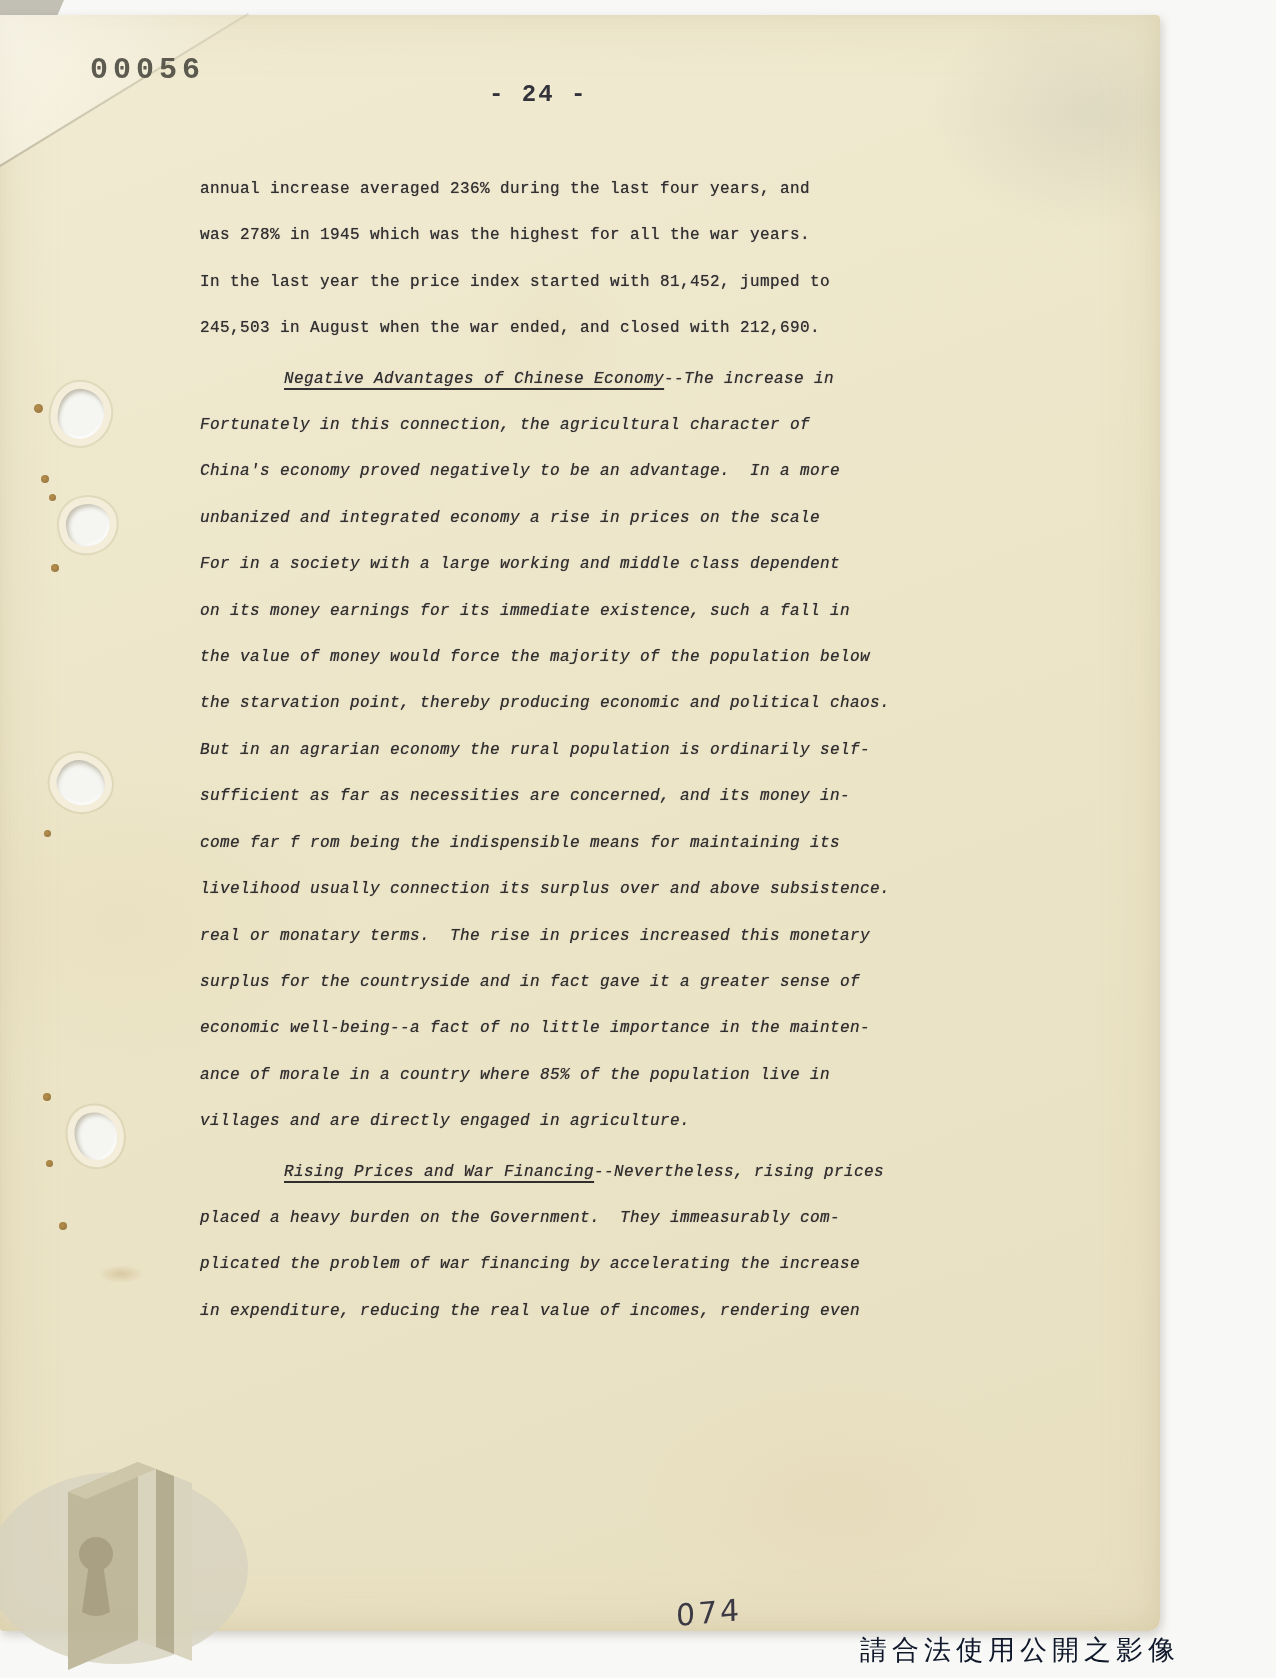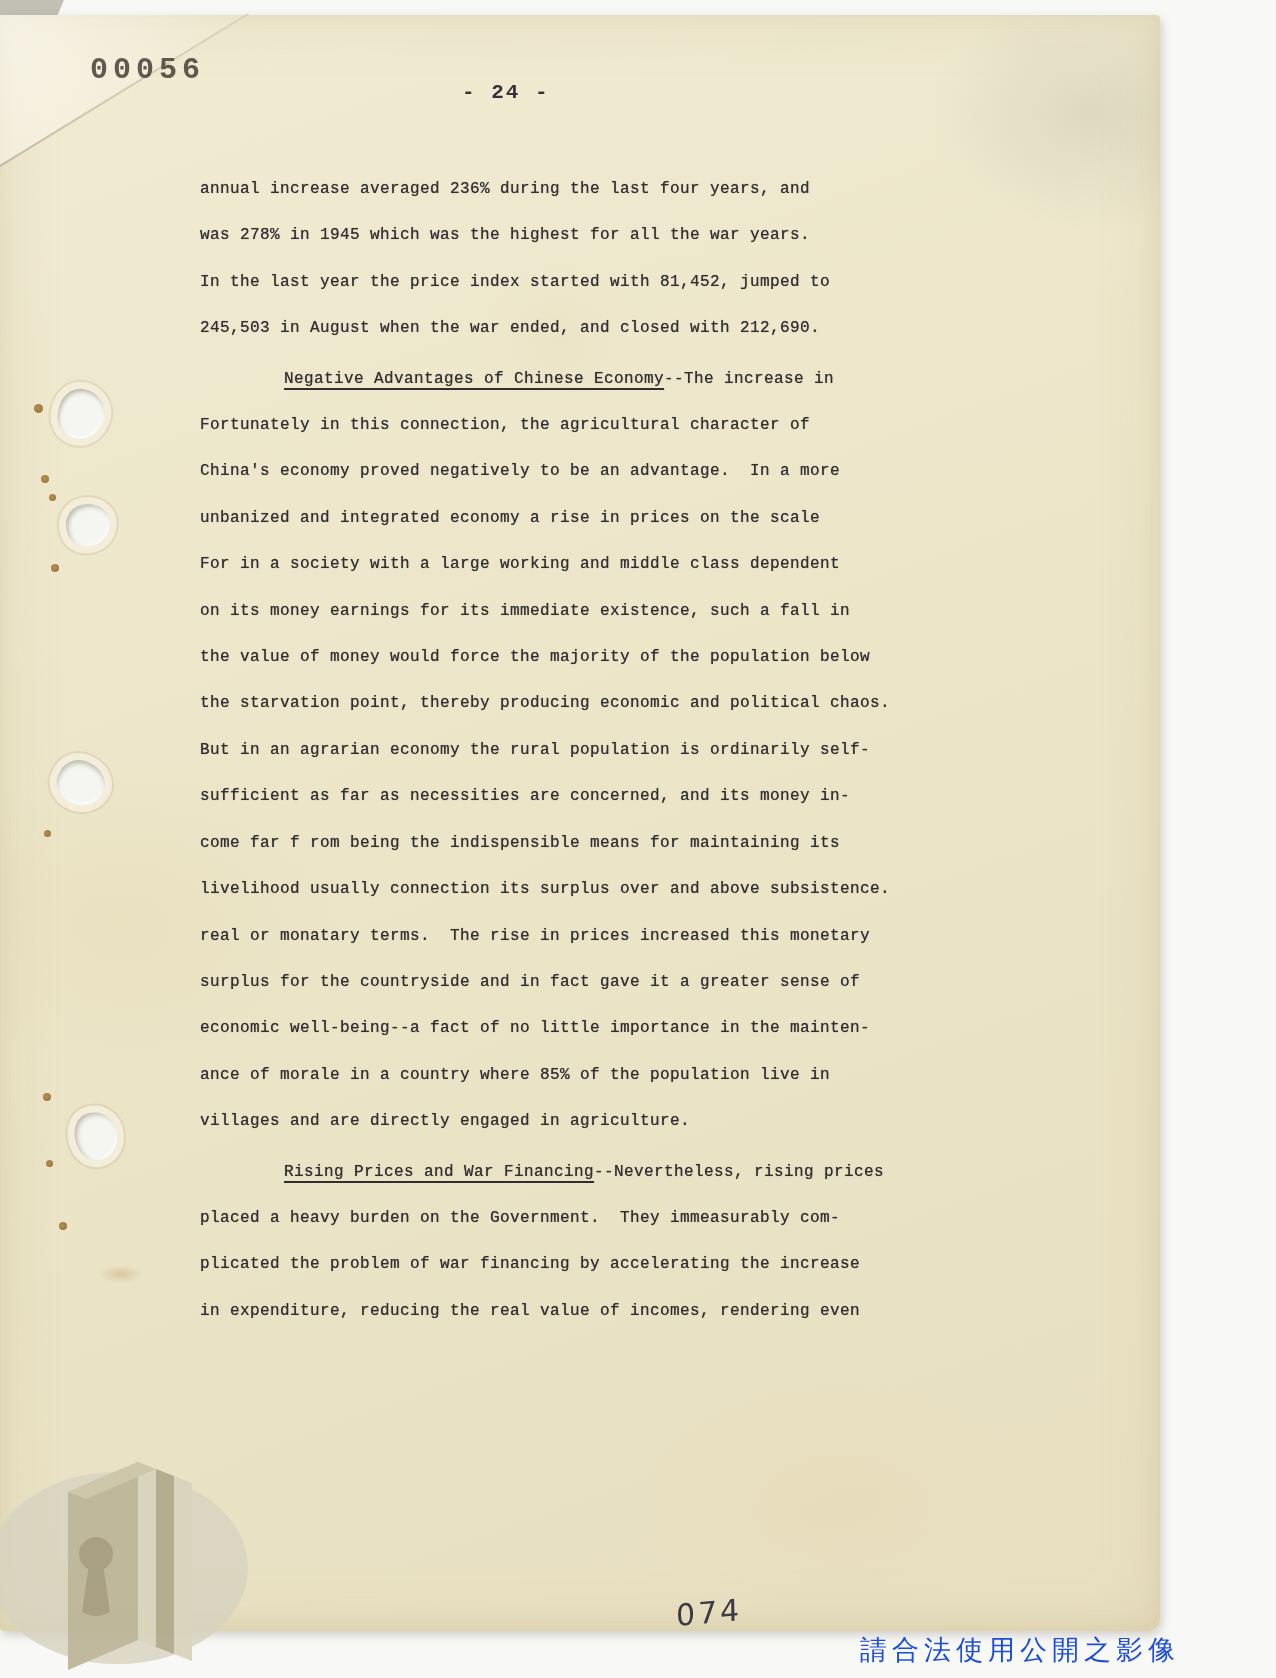--- a/index.html
+++ b/index.html
@@ -37,30 +37,30 @@
     position:absolute; top:74px; left:-22px; width:292px; height:2px;
     background:linear-gradient(90deg, rgba(140,130,100,.45), rgba(140,130,100,.18));
     transform:rotate(-31.5deg);
   }
   .stamp {
     position:absolute; top:38px; left:90px;
     font-size:30px; letter-spacing:5px; font-weight:700;
     color:#434139; opacity:.85; filter:blur(.4px);
   }
   .pagenum {
-    position:absolute; top:66px; left:462px;
-    font-size:21px; letter-spacing:2px; font-weight:700; color:#34333c;
+    position:absolute; top:66px; left:489px;
+    font-size:24px; letter-spacing:2px; font-weight:700; color:#34333c;
   }
   #typed-text {
     position:absolute; top:151px; left:200px; width:948px; z-index:3;
     font-size:16px; line-height:46.4px; letter-spacing:.4px;
     color:#34333c; mix-blend-mode:multiply;
     text-shadow:0 0 .8px rgba(50,48,60,.75);
   }
-  .para + .para { margin-top:4px; }
+  .para + .para { margin-top:4px;font-style:italic; }
   .line { white-space:pre; }
   .line.indent { padding-left:84px; }
   .u { text-decoration:underline; text-decoration-thickness:2px; text-underline-offset:5px; }
   .hole {
     position:absolute; z-index:2; background:#f5f6f2;
     border-radius:46% 54% 52% 48% / 50% 48% 55% 45%;
     box-shadow:
       0 0 0 7px rgba(243,238,219,.95),
       0 0 0 9px rgba(190,178,140,.28),
       inset 2px 3px 4px rgba(135,125,95,.45),
@@ -81,21 +81,21 @@
   }
   .handnum {
     position:absolute; left:676px; top:1580px; z-index:3;
     font-family:"DejaVu Sans",sans-serif;
     font-size:30px; letter-spacing:3px; color:#3b3a44;
     transform:rotate(-5deg) skewX(-4deg);
   }
   .cn-watermark {
     position:absolute; right:96px; bottom:10px; z-index:4;
     font-family:"DejaVu Sans",sans-serif;
-    font-size:27px; letter-spacing:5px; color:#1d4ed8;
+    font-size:27px; letter-spacing:5px; color:#0f172a;
   }
 </style>
 </head>
 <body>
 
 <div class="corner-bg-shadow"></div>
 
 <div class="paper">
   <div class="fold"></div>
   <div class="fold-line"></div>

